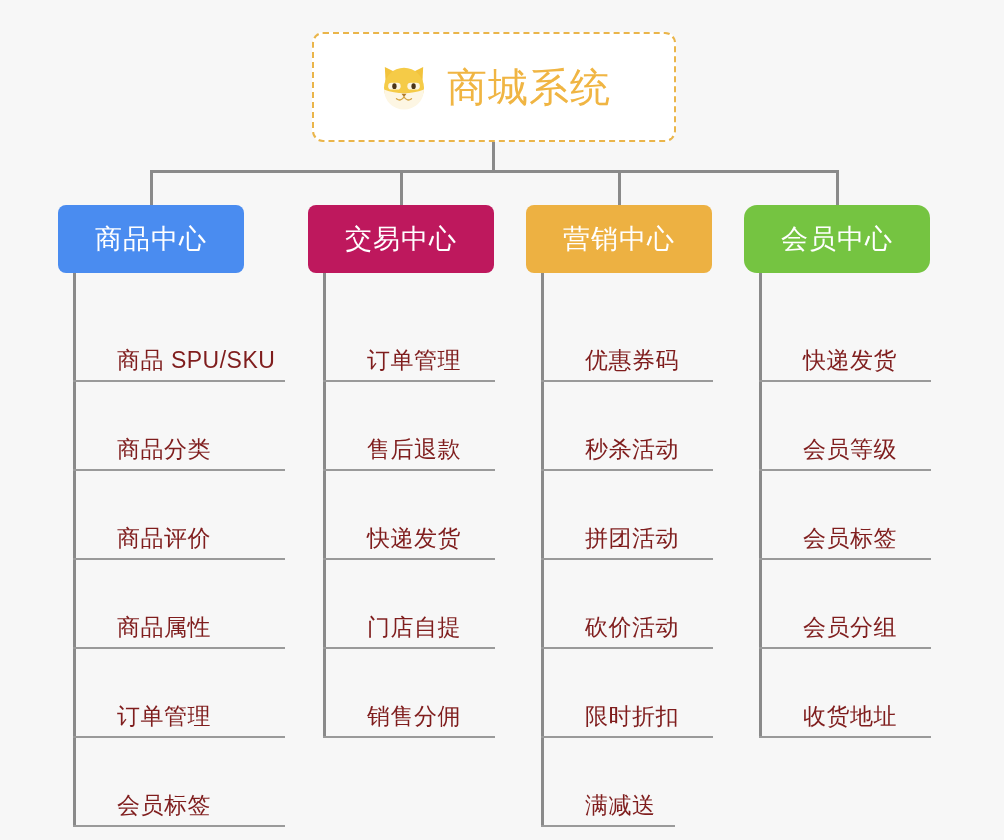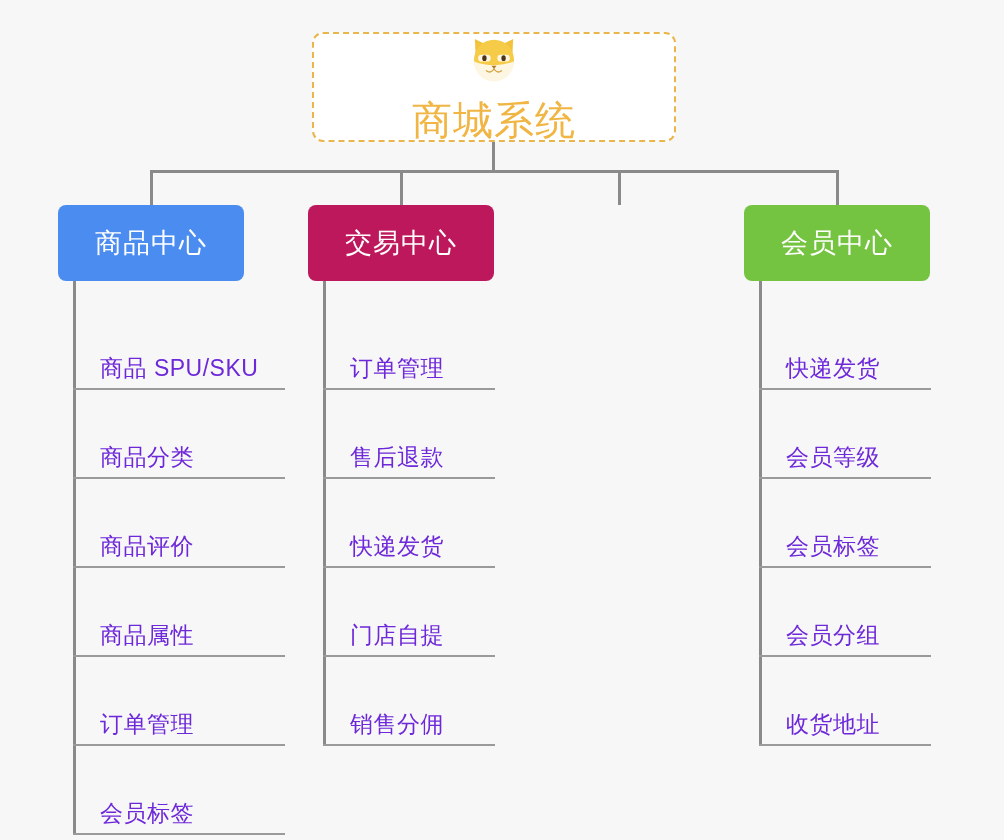--- a/index.html
+++ b/index.html
@@ -28,21 +28,20 @@
     width: 364px;
     height: 110px;
     box-sizing: border-box;
     background: #ffffff;
     border: 2px dashed #eab54a;
     border-radius: 11px;
     display: flex;
     align-items: center;
     justify-content: center;
     gap: 16px;
-    flex-direction: column;
   }
   .root-icon {
     width: 54px;
     height: 50px;
     flex: 0 0 auto;
   }
   .root-title {
     font-size: 40px;
     line-height: 1;
     color: #f0b543;
@@ -81,21 +80,21 @@
   .column {
     position: absolute;
     top: 205px;
   }
   .col-1 { left: 58px;  width: 186px; }
   .col-2 { left: 308px; width: 186px; }
   .col-3 { left: 526px; width: 186px; }
   .col-4 { left: 744px; width: 186px; }
 
   .cat-box {
-    height: 76px;
+    height: 68px;
     border-radius: 8px;
     display: flex;
     align-items: center;
     justify-content: center;
     color: #ffffff;
     font-size: 27px;
     letter-spacing: 1px;
     box-sizing: border-box;
   }
 
@@ -117,24 +116,24 @@
     height: 100%;
     background: #8a8a8a;
   }
   .leaf-item {
     position: relative;
     height: 89px;
     box-sizing: border-box;
     display: flex;
     align-items: flex-end;
     padding-bottom: 4px;
-    padding-left: 27px;
+    padding-left: 44px;
     border-bottom: 2px solid #9a9a9a;
     font-size: 23px;
-    color: #6d28d9;
+    color: #7f1d1d;
     letter-spacing: 0.5px;
     white-space: nowrap;
   }
   .leaf-item.narrow  { width: 160px; }
   .leaf-item.medium  { width: 172px; }
   .leaf-item.wide    { width: 212px; }
   .leaf-item.xnarrow { width: 134px; }
 </style>
 </head>
 <body>
@@ -194,23 +193,36 @@
     </div>
     <div class="leaf-list">
       <div class="leaf-item medium">订单管理</div>
       <div class="leaf-item medium">售后退款</div>
       <div class="leaf-item medium">快递发货</div>
       <div class="leaf-item medium">门店自提</div>
       <div class="leaf-item medium">销售分佣</div>
     </div>
   </div>
 
+  <div class="column col-3">
+    <div class="cat-box" style="background: rgb(237, 177, 66);">
+      <span>营销中心</span>
+    </div>
+    <div class="leaf-list">
+      <div class="leaf-item medium">优惠券码</div>
+      <div class="leaf-item medium">秒杀活动</div>
+      <div class="leaf-item medium">拼团活动</div>
+      <div class="leaf-item medium">砍价活动</div>
+      <div class="leaf-item medium">限时折扣</div>
+      <div class="leaf-item xnarrow">满减送</div>
+    </div>
+  </div>
 
   <div class="column col-4">
-    <div class="cat-box" style="background: rgb(117, 196, 65);">
+    <div class="cat-box" style="background: rgb(117, 196, 65); border-radius: 13px;">
       <span>会员中心</span>
     </div>
     <div class="leaf-list">
       <div class="leaf-item medium">快递发货</div>
       <div class="leaf-item medium">会员等级</div>
       <div class="leaf-item medium">会员标签</div>
       <div class="leaf-item medium">会员分组</div>
       <div class="leaf-item medium">收货地址</div>
     </div>
   </div>

